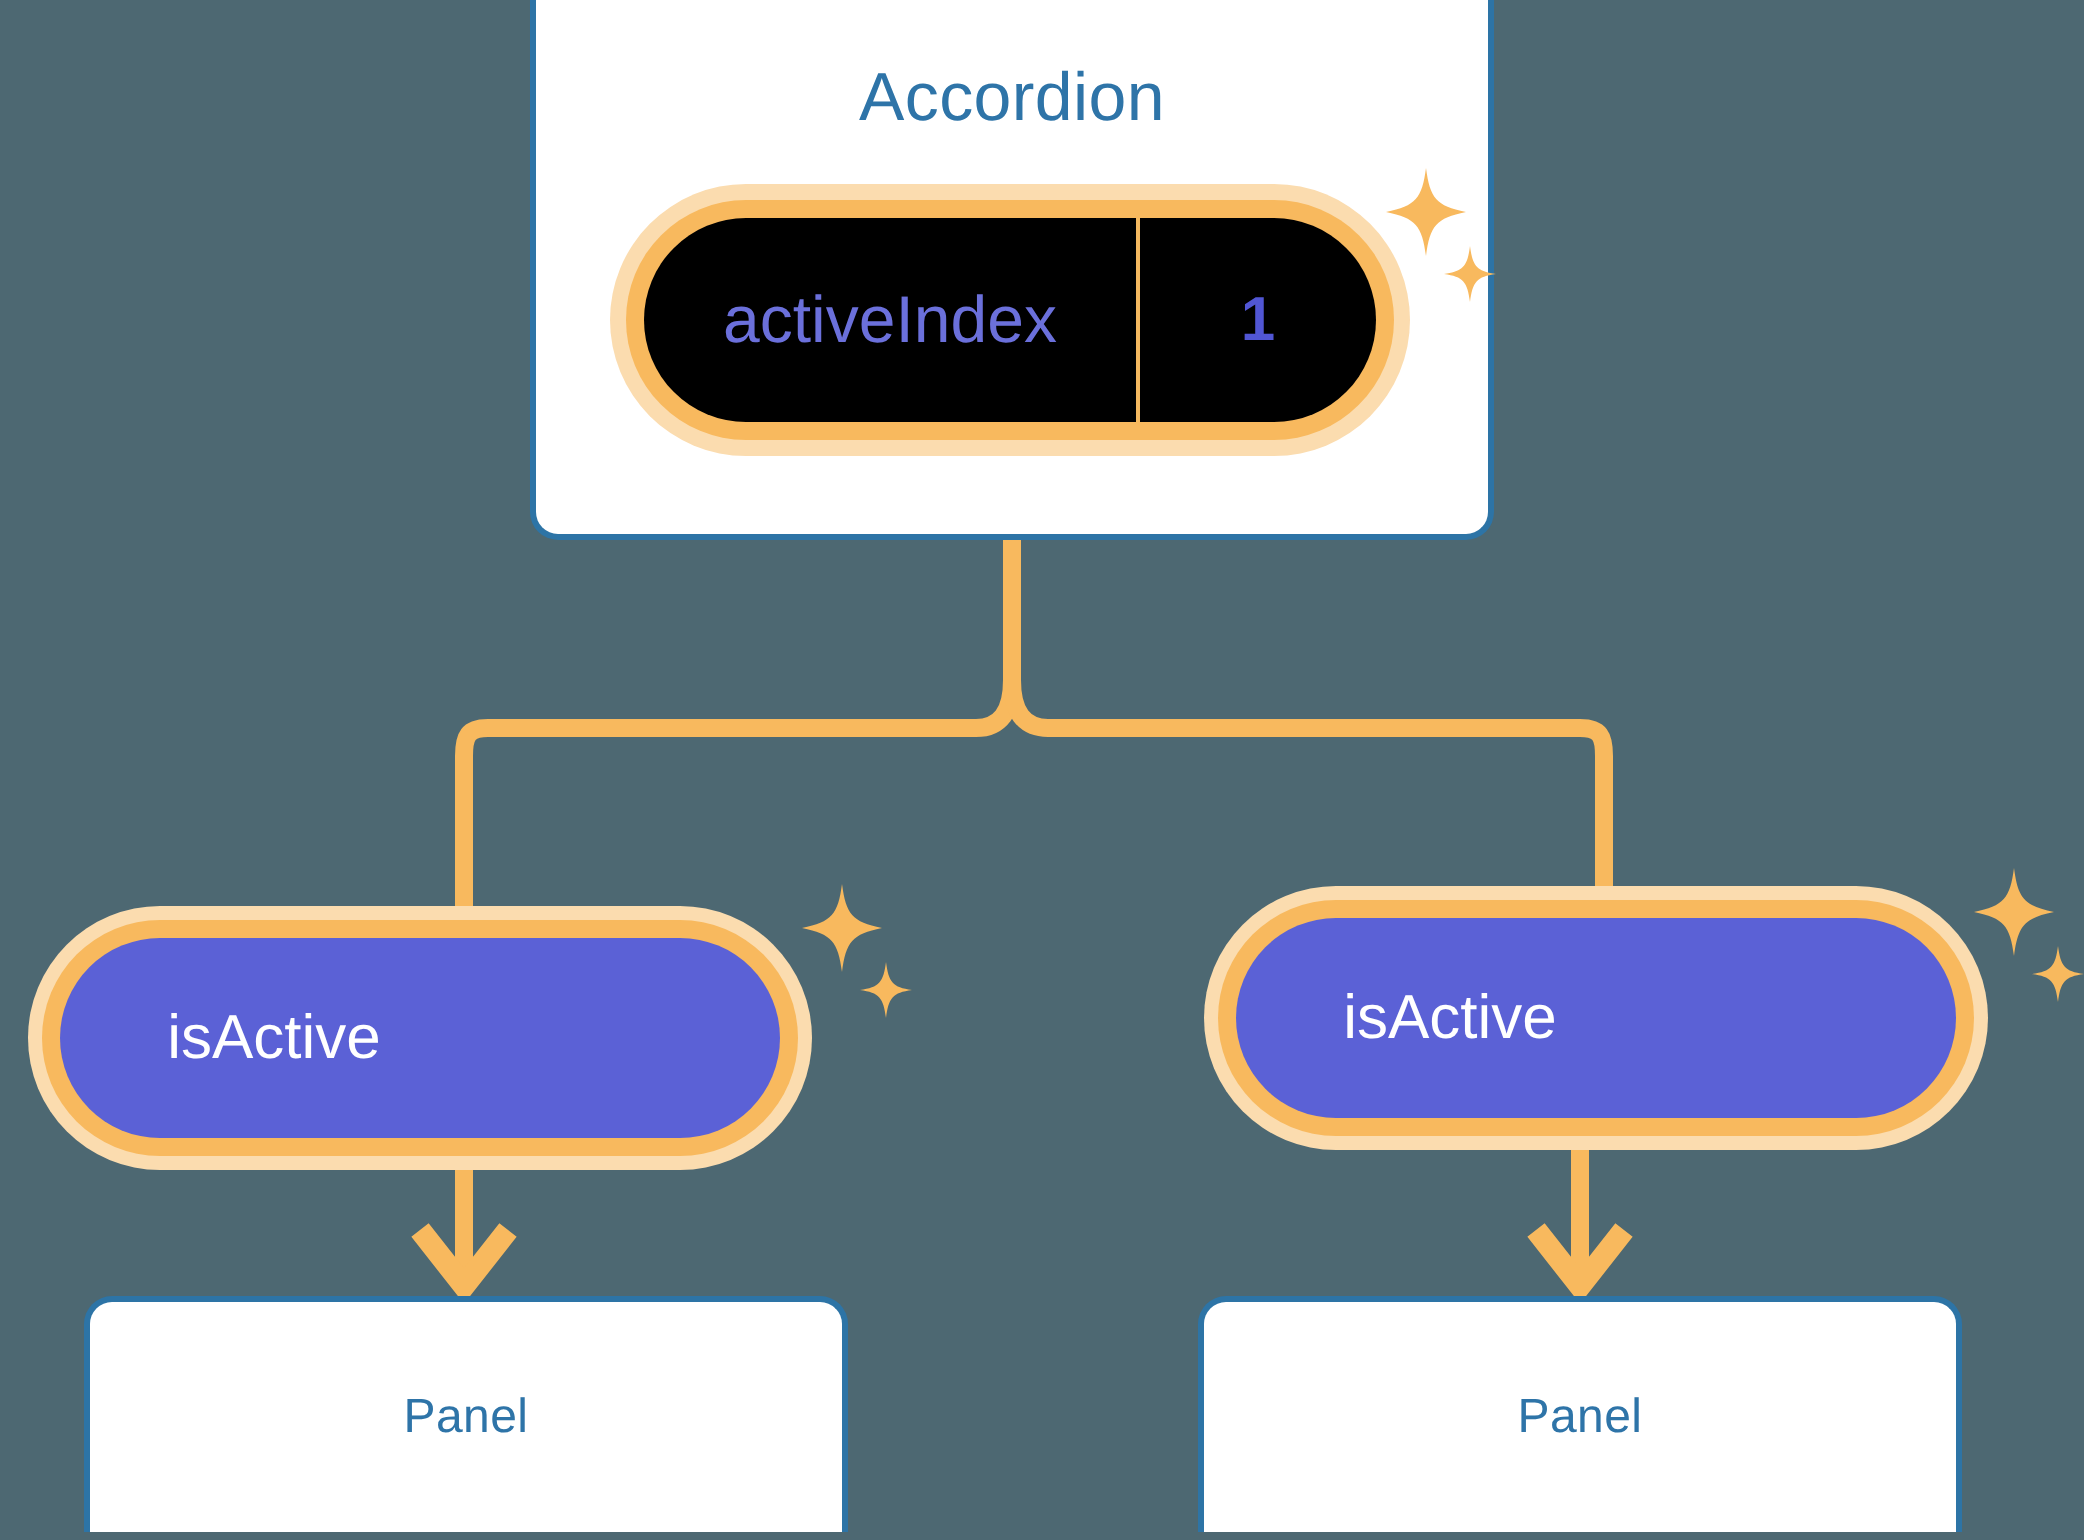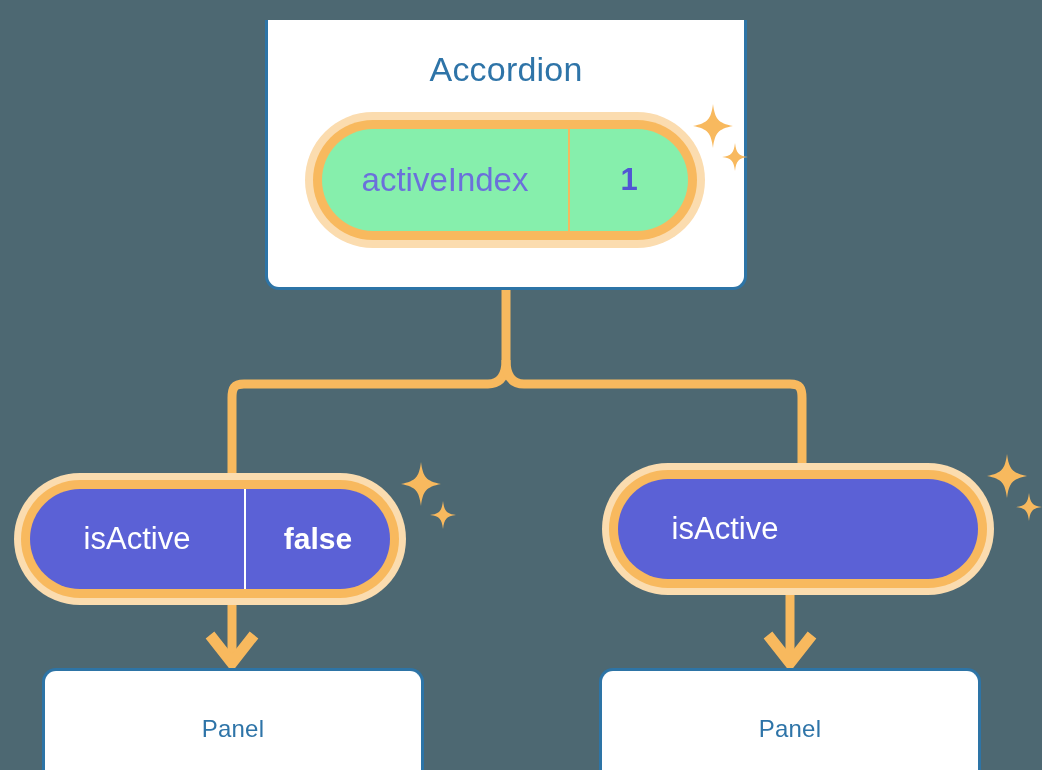--- a/index.html
+++ b/index.html
@@ -11,21 +11,20 @@
     width: 1042px;
     height: 770px;
     background: #4d6872;
     font-family: "Liberation Sans", sans-serif;
     overflow: hidden;
   }
   #stage {
     position: relative;
     width: 1042px;
     height: 548px;
-    margin-top: 20px;
   }
 
   
   #connectors {
     position: absolute;
     left: 0;
     top: 0;
     width: 1042px;
     height: 770px;
     z-index: 1;
@@ -104,21 +103,21 @@
   }
   .pill-key, .pill-val {
     display: flex;
     align-items: center;
     justify-content: center;
     white-space: nowrap;
   }
 
   
   .pill-light .pill-body {
-    background: #86efac;
+    background: #000000;
   }
   .pill-light .pill-key {
     color: #6b70db;
     font-weight: 400;
   }
   .pill-light .pill-val {
     color: #5156d4;
     font-weight: 700;
     border-left: 2px solid #f5b95f;
   }
@@ -213,21 +212,20 @@
       <path fill="#f8b95e" d="M25,2 C27,17 30,21 45,24 C30,27 27,31 25,46 C23,31 20,27 5,24 C20,21 23,17 25,2 Z"></path>
       <path fill="#f8b95e" d="M47,41 C48.3,51 50.3,53.7 60,55 C50.3,56.3 48.3,59 47,69 C45.7,59 43.7,56.3 34,55 C43.7,53.7 45.7,51 47,41 Z"></path>
     </svg>
   </div>
 
   <div class="pill-wrap pill-dark pill-leaf" id="pill-left">
     <div class="pill-glow"></div>
     <div class="pill-ring"></div>
     <div class="pill-body">
       <div class="pill-key">isActive</div>
-      <div class="pill-val">false</div>
     </div>
   </div>
 
   <div class="sparkle" id="spark-left">
     <svg width="62" height="72" viewBox="0 0 62 72">
       <path fill="#f8b95e" d="M25,2 C27,17 30,21 45,24 C30,27 27,31 25,46 C23,31 20,27 5,24 C20,21 23,17 25,2 Z"></path>
       <path fill="#f8b95e" d="M47,41 C48.3,51 50.3,53.7 60,55 C50.3,56.3 48.3,59 47,69 C45.7,59 43.7,56.3 34,55 C43.7,53.7 45.7,51 47,41 Z"></path>
     </svg>
   </div>
 

